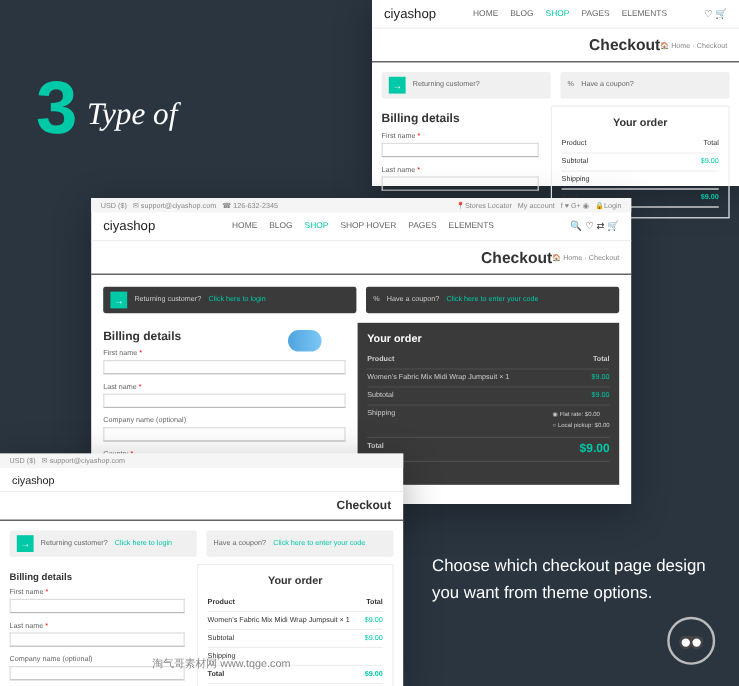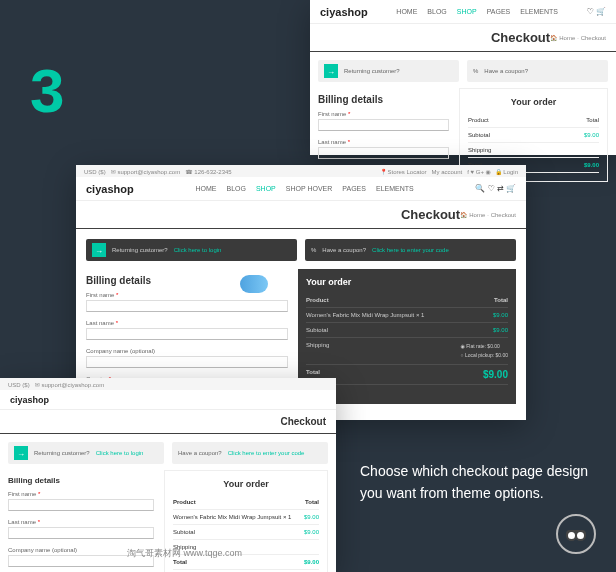--- a/index.html
+++ b/index.html
@@ -9,21 +9,21 @@
 .title-text{color:#fff}
 .cursive{font-family:cursive;font-style:italic;font-size:26px;font-weight:300;margin-bottom:-8px}
 .main-title{font-size:24px;font-weight:400}
 .desc{position:absolute;left:360px;top:460px;width:230px;color:#ffffff;font-size:14px;line-height:1.6}
 .mockup{position:absolute;background:#fff;box-shadow:0 8px 30px rgba(0,0,0,.3);font-size:8px;color:#333}
 .m1{top:0;right:0;width:306px;height:155px}
 .m2{top:165px;left:76px;width:450px;height:255px}
 .m3{top:378px;left:0;width:336px;height:194px}
 .topbar{height:12px;background:#f5f5f5;display:flex;justify-content:space-between;align-items:center;padding:0 8px;font-size:6px;color:#888}
 .nav{height:24px;display:flex;align-items:center;justify-content:space-between;padding:0 10px;border-bottom:1px solid #eee}
-.logo{font-weight:700;font-size:11px;color:#222}
+.logo{font-weight:400;font-size:11px;color:#222}
 .navlinks{display:flex;gap:10px;font-size:7px;color:#666}
 .navlinks span:nth-child(3){color:#00c9a7}
 .icons{display:flex;gap:6px;font-size:8px}
 .crumb-row{display:flex;justify-content:flex-end;align-items:center;padding:6px 10px;border-bottom:1px solid #404040}
 .page-h{font-size:13px;font-weight:600}
 .crumb{font-size:6px;color:#888}
 .body-area{display:flex;gap:10px;padding:10px}
 .notice{display:flex;align-items:center;gap:6px;padding:4px 6px;border-radius:2px;font-size:6px}
 .notice-dark{background:#3a3a3a;color:#ccc}
 .notice-light{background:#f0f0f0;color:#666}
@@ -55,20 +55,21 @@
 .glasses::after{right:-2px}
 .notice-row{display:flex;gap:8px;margin-bottom:6px}
 .notice-row .notice{flex:1}
 </style>
 </head>
 <body>
 
 <div class="hero-title">
   <div class="big-num">3</div>
   <div class="title-text">
+    <div class="cursive">Type of</div>
   </div>
 </div>
 
 <div class="desc">Choose which checkout page design you want from theme options.</div>
 
 <div class="mockup m1">
   <div class="nav">
     <div class="logo">ciyashop</div>
     <div class="navlinks">
       <span>HOME</span>

